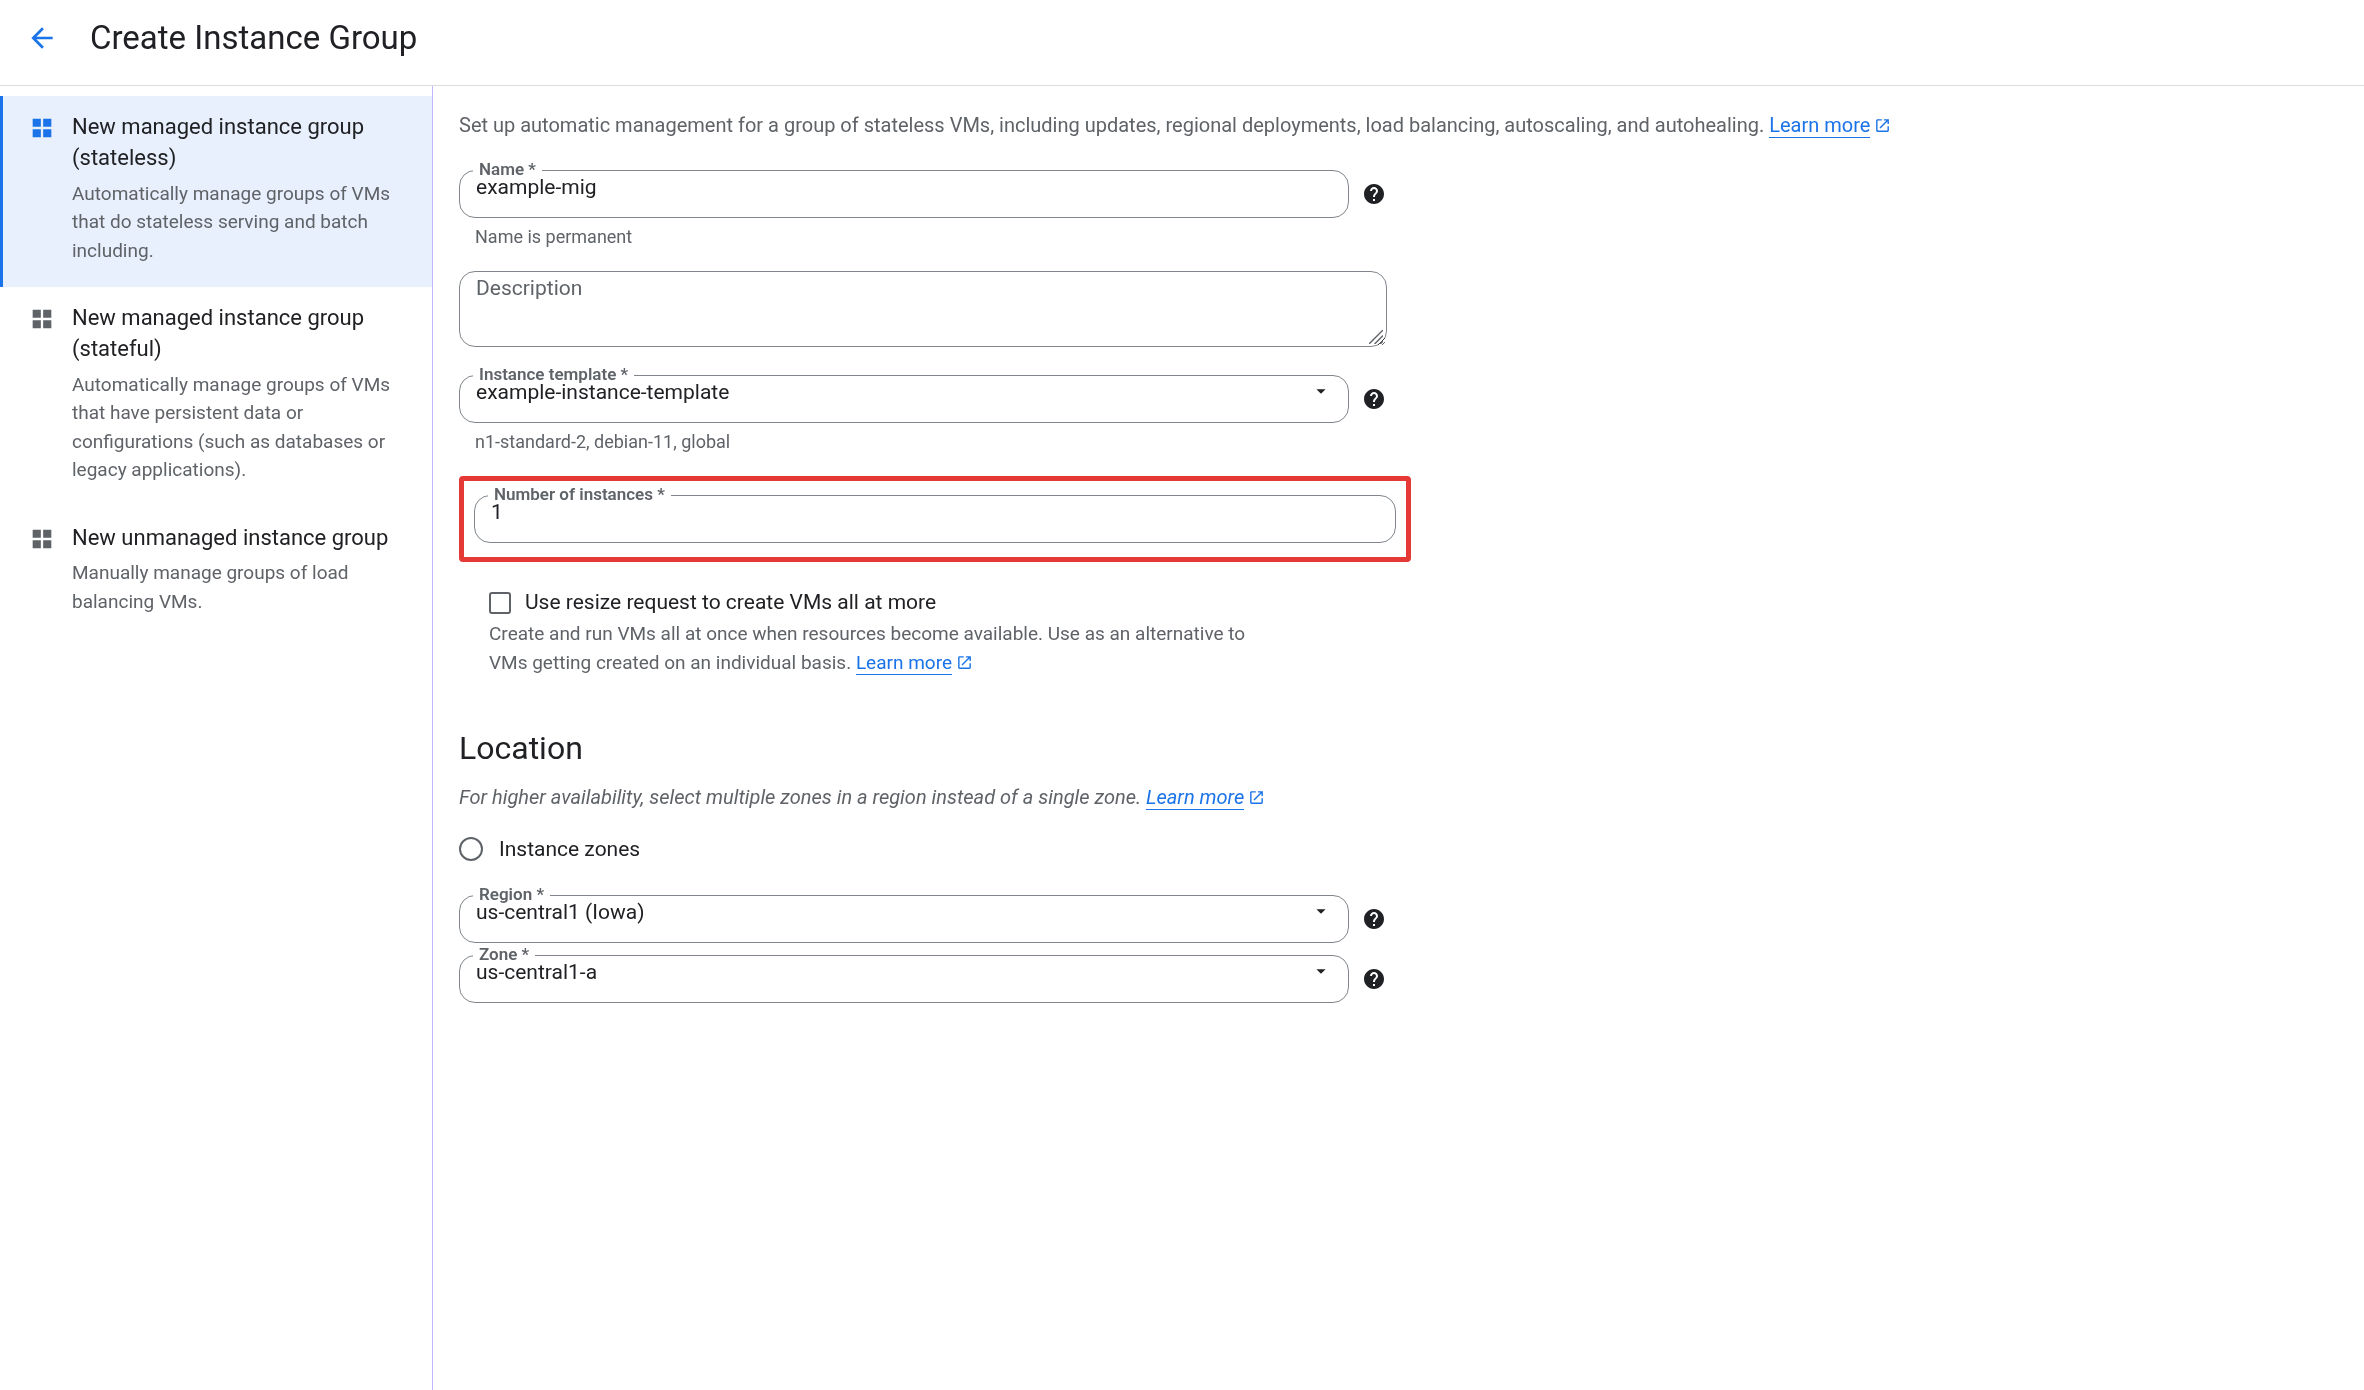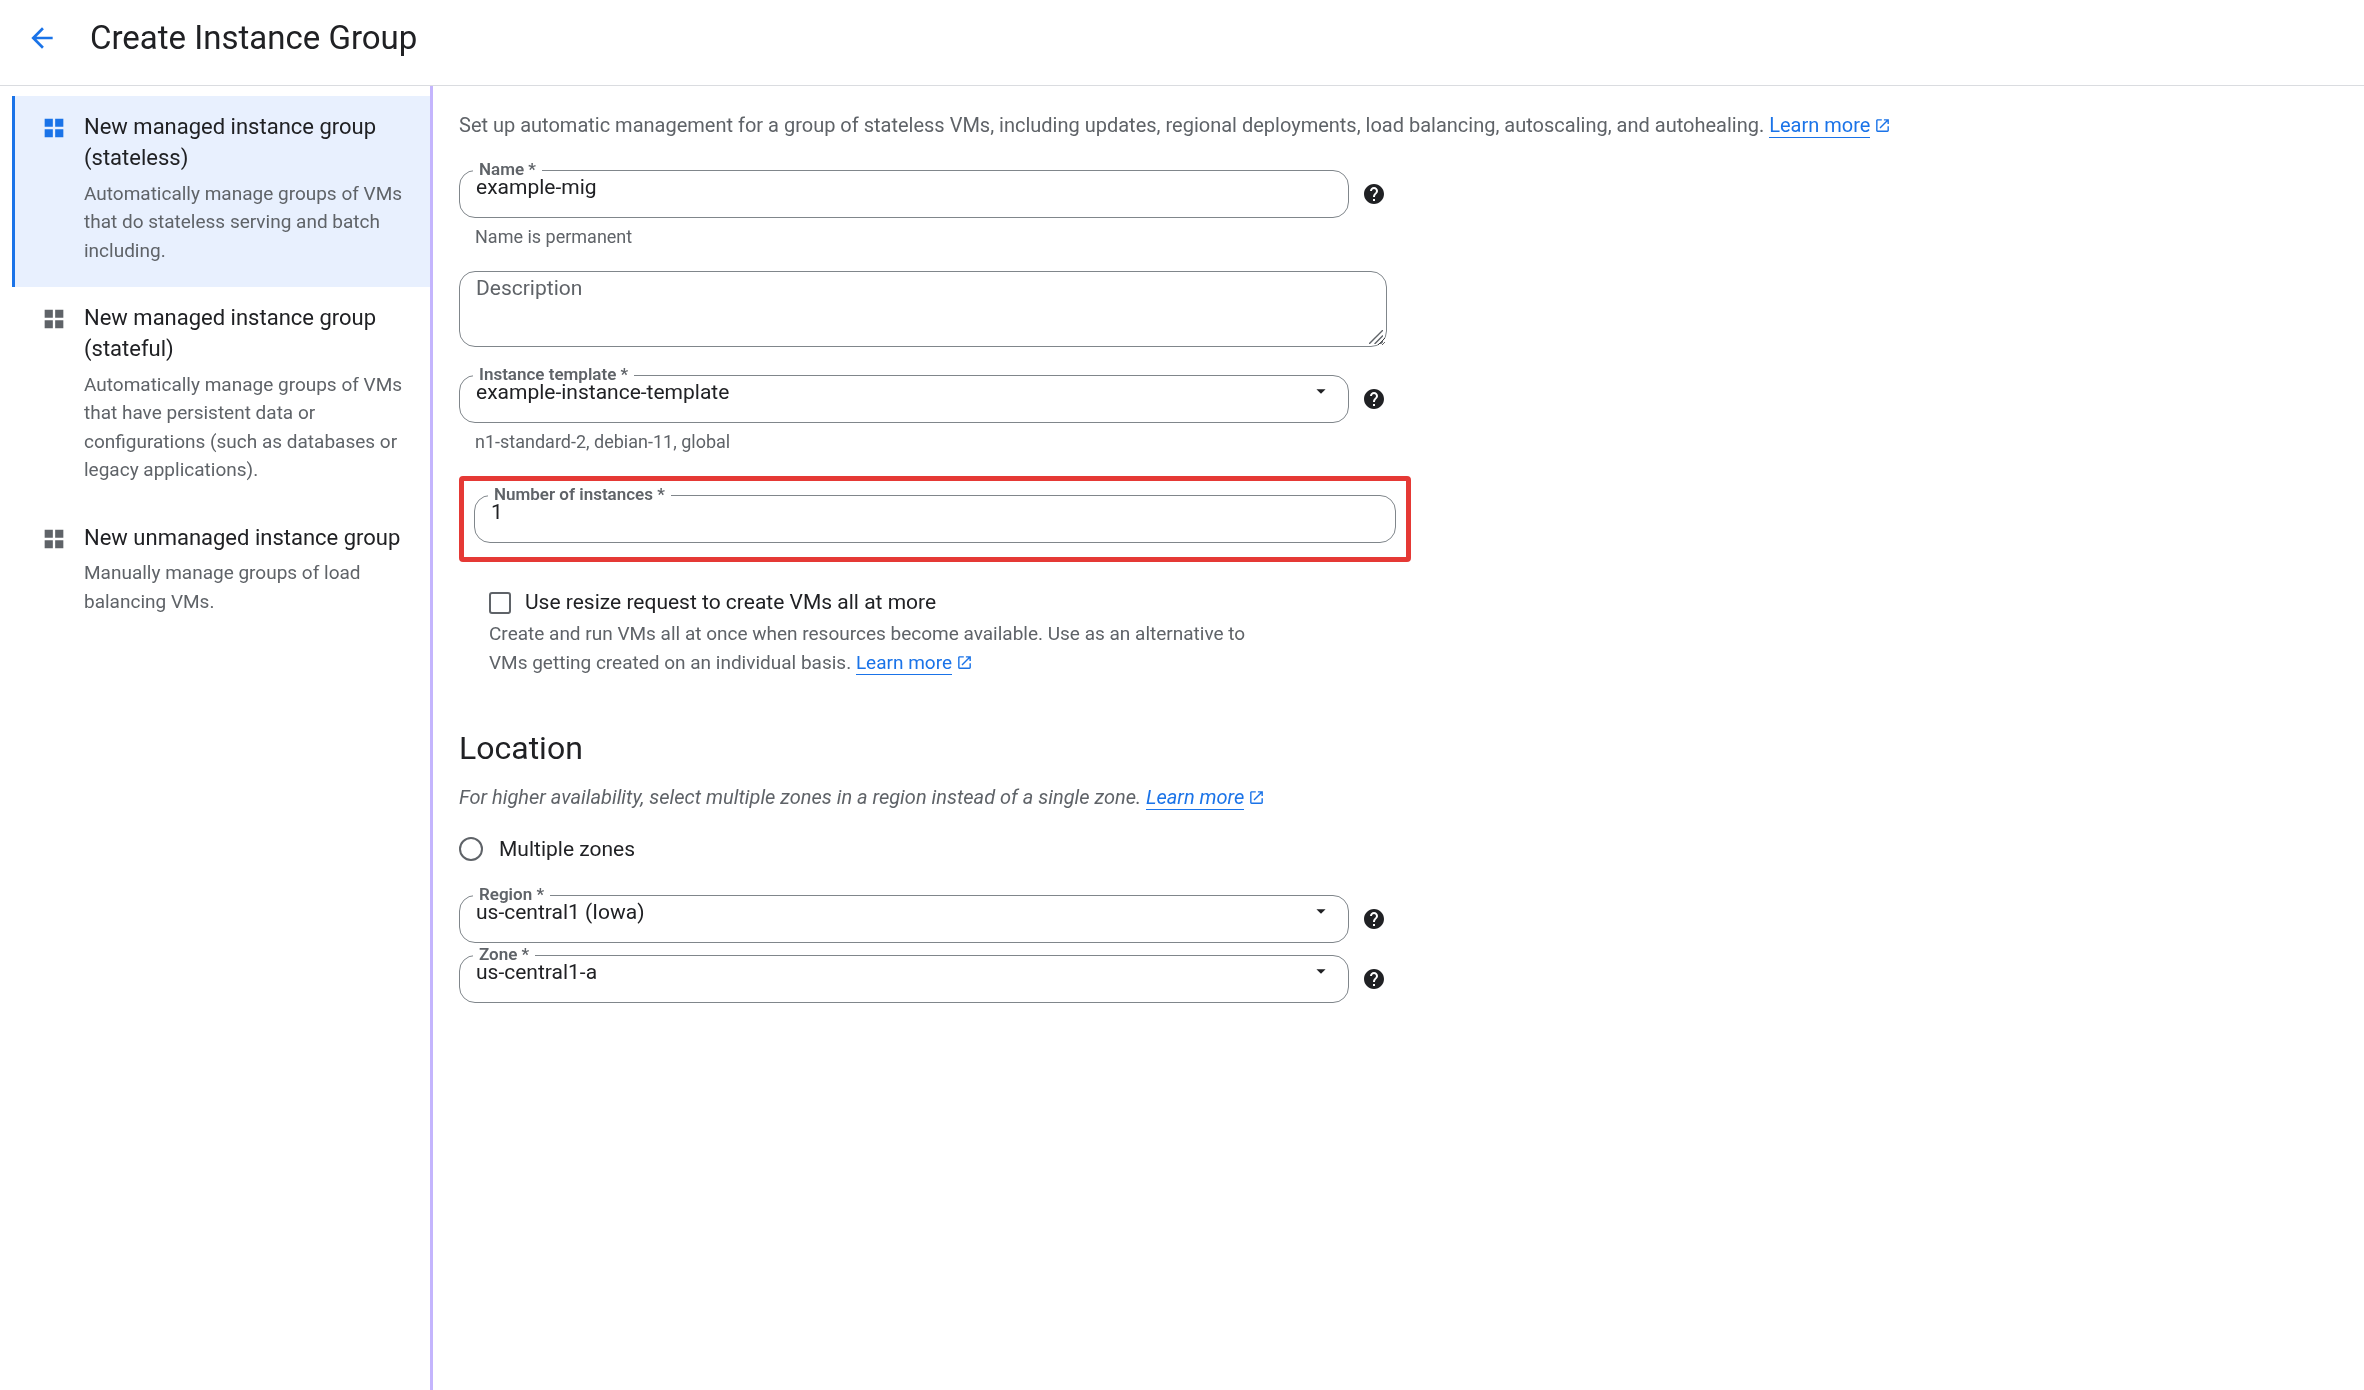--- a/index.html
+++ b/index.html
@@ -9,21 +9,21 @@
   
   .header { display: flex; align-items: center; padding: 18px 24px 28px 24px; border-bottom: 1px solid #dadce0; }
   .back-arrow { width: 36px; height: 36px; display: flex; align-items: center; justify-content: center; cursor: pointer; margin-right: 30px; }
   .back-arrow svg { width: 32px; height: 32px; fill: #1a73e8; }
   .page-title { font-size: 33px; font-weight: 400; color: #202124; }
 
   
   .body-row { display: flex; flex: 1; width: 100%; }
 
   
-  .sidebar { width: 433px; border-right: 3px solid #c4b5fd; padding-top: 10px; padding-left: 12px; }
+  .sidebar { width: 433px; border-right: 1px solid #c4b5fd; padding-top: 10px; }
   .sidebar-item { display: flex; align-items: flex-start; padding: 16px 16px 22px 26px; cursor: pointer; position: relative; }
   .sidebar-item.selected { background: #e8f0fe; }
   .sidebar-item.selected::before { content:""; position:absolute; left:0; top:0; bottom:0; width:3px; background:#1a73e8; }
   .sidebar-icon { width: 32px; height: 32px; margin-right: 14px; flex-shrink: 0; display:flex; align-items:center; justify-content:center; }
   .sidebar-icon svg { width: 28px; height: 28px; }
   .sidebar-text-col { display: flex; flex-direction: column; }
   .sidebar-item-title { font-size: 22px; color: #202124; line-height: 1.4; margin-bottom: 6px; }
   .sidebar-item-desc { font-size: 19px; color: #5f6368; line-height: 1.5; }
 
   
@@ -206,21 +206,21 @@
       <div class="section-title">Location</div>
       <div class="section-desc">
         <span>For higher availability, select multiple zones in a region instead of a single zone. </span>
         <a href="#"><span>Learn more</span></a><span class="ext-icon"><svg viewBox="0 0 24 24">
               <path d="M14 3v2h3.59l-9.83 9.83 1.41 1.41L19 6.41V10h2V3h-7zM5 5h6V3H5c-1.1 0-2 .9-2 2v14c0 1.1.9 2 2 2h14c1.1 0 2-.9 2-2v-6h-2v6H5V5z"></path>
             </svg></span>
       </div>
 
       <div class="radio-row">
         <div class="radio-outer"></div>
-        <div class="radio-label">Multiple zones</div>
+        <div class="radio-label">Instance zones</div>
       </div>
 
       <div class="region-zone-row">
         <div class="field-with-help" style="flex:1;">
           <div class="field-wrap" style="flex:1; margin-bottom:0;">
             <div class="field-label">Region *</div>
             <div class="outlined">
               <span>us-central1 (Iowa)</span>
               <span class="dropdown-arrow">
                   <svg viewBox="0 0 24 24">

